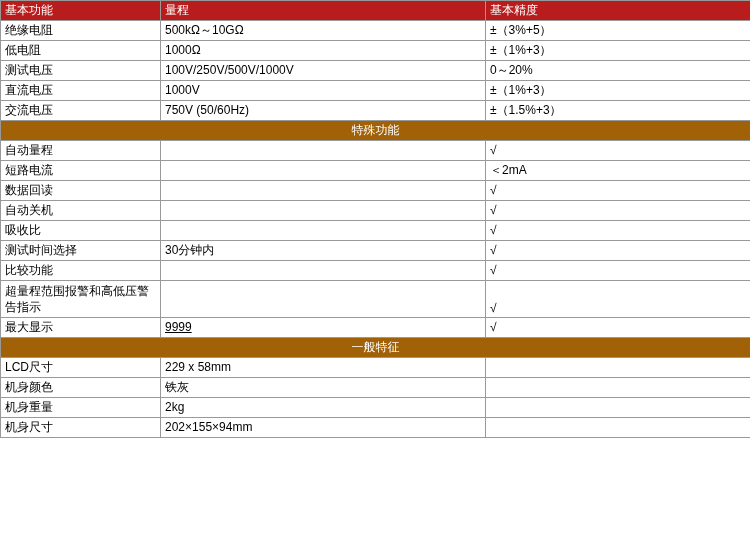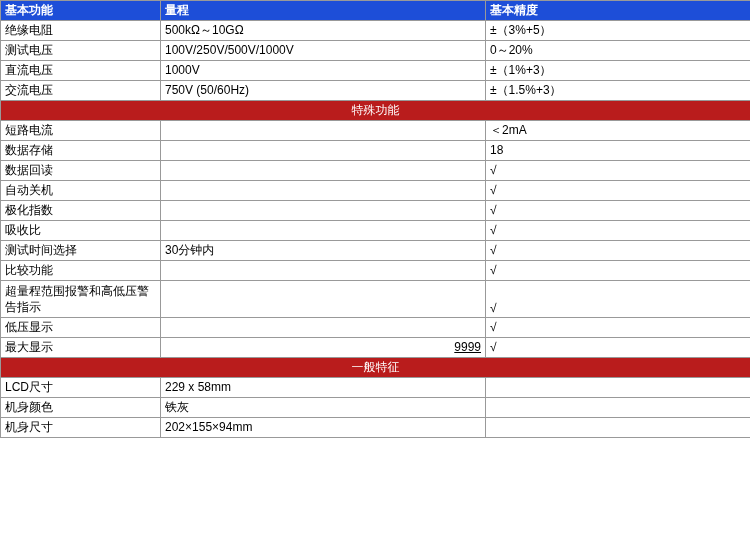--- a/index.html
+++ b/index.html
@@ -28,31 +28,31 @@
     height: 17px;
     vertical-align: middle;
     white-space: nowrap;
     overflow: hidden;
   }
   col.c1 { width: 160px; }
   col.c2 { width: 325px; }
   col.c3 { width: 265px; }
 
   tr.header td {
-    background: #1d4ed8;
+    background: #b91c1c;
     color: #ffffff;
-    font-weight: bold;
+    font-weight: normal;
   }
   td.section {
-    background: #b91c1c;
+    background: #a16207;
     color: #ffffff;
     text-align: center;
   }
   td.numright {
-    text-align: right;
+    text-align: left;
     text-decoration: underline;
   }
 </style>
 </head>
 <body>
 
 <table class="spec">
   <colgroup>
       <col class="c1">
       <col class="c2">
@@ -63,59 +63,59 @@
         <td>基本功能</td>
         <td>量程</td>
         <td>基本精度</td>
       </tr>
       <tr>
         <td>绝缘电阻</td>
         <td>500kΩ～10GΩ</td>
         <td>±（3%+5）</td>
       </tr>
       <tr>
+        <td>低电阻</td>
+        <td>1000Ω</td>
+        <td>±（1%+3）</td>
+      </tr>
+      <tr>
         <td>测试电压</td>
         <td>100V/250V/500V/1000V</td>
         <td>0～20%</td>
       </tr>
       <tr>
         <td>直流电压</td>
         <td>1000V</td>
         <td>±（1%+3）</td>
       </tr>
       <tr>
         <td>交流电压</td>
         <td>750V (50/60Hz)</td>
         <td>±（1.5%+3）</td>
       </tr>
       <tr>
         <td class="section" colspan="3">特殊功能</td>
       </tr>
       <tr>
+        <td>自动量程</td>
+        <td></td>
+        <td>√</td>
+      </tr>
+      <tr>
         <td>短路电流</td>
         <td></td>
         <td>＜2mA</td>
-      </tr>
-      <tr>
-        <td>数据存储</td>
-        <td></td>
-        <td>18</td>
       </tr>
       <tr>
         <td>数据回读</td>
         <td></td>
         <td>√</td>
       </tr>
       <tr>
         <td>自动关机</td>
-        <td></td>
-        <td>√</td>
-      </tr>
-      <tr>
-        <td>极化指数</td>
         <td></td>
         <td>√</td>
       </tr>
       <tr>
         <td>吸收比</td>
         <td></td>
         <td>√</td>
       </tr>
       <tr>
         <td>测试时间选择</td>
@@ -126,41 +126,41 @@
         <td>比较功能</td>
         <td></td>
         <td>√</td>
       </tr>
       <tr>
         <td style="white-space: normal; height: 34px; line-height: 16px;">超量程范围报警和高低压警告指示</td>
         <td style="vertical-align: bottom;"></td>
         <td style="vertical-align: bottom;">√</td>
       </tr>
       <tr>
-        <td>低压显示</td>
-        <td></td>
-        <td>√</td>
-      </tr>
-      <tr>
         <td>最大显示</td>
         <td class="numright">9999</td>
         <td>√</td>
       </tr>
       <tr>
         <td class="section" colspan="3">一般特征</td>
       </tr>
       <tr>
         <td>LCD尺寸</td>
         <td>229 x 58mm</td>
         <td></td>
       </tr>
       <tr>
         <td>机身颜色</td>
         <td>铁灰</td>
         <td></td>
       </tr>
       <tr>
+        <td>机身重量</td>
+        <td>2kg</td>
+        <td></td>
+      </tr>
+      <tr>
         <td>机身尺寸</td>
         <td>202×155×94mm</td>
         <td></td>
       </tr>
     </tbody>
 </table>
 
 </body></html>

